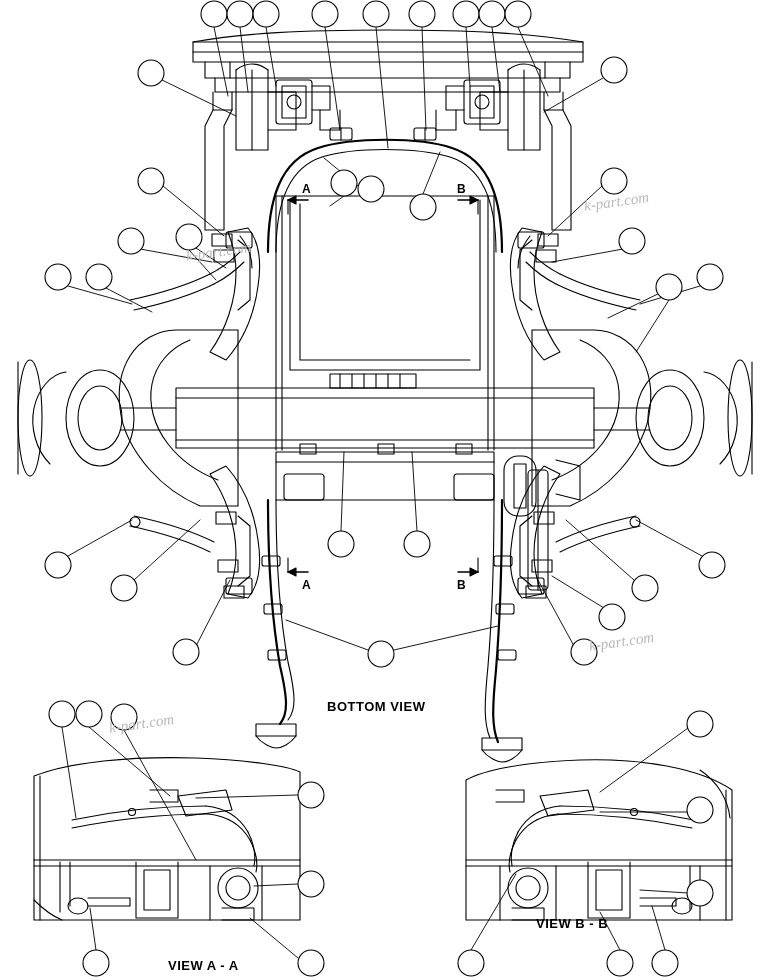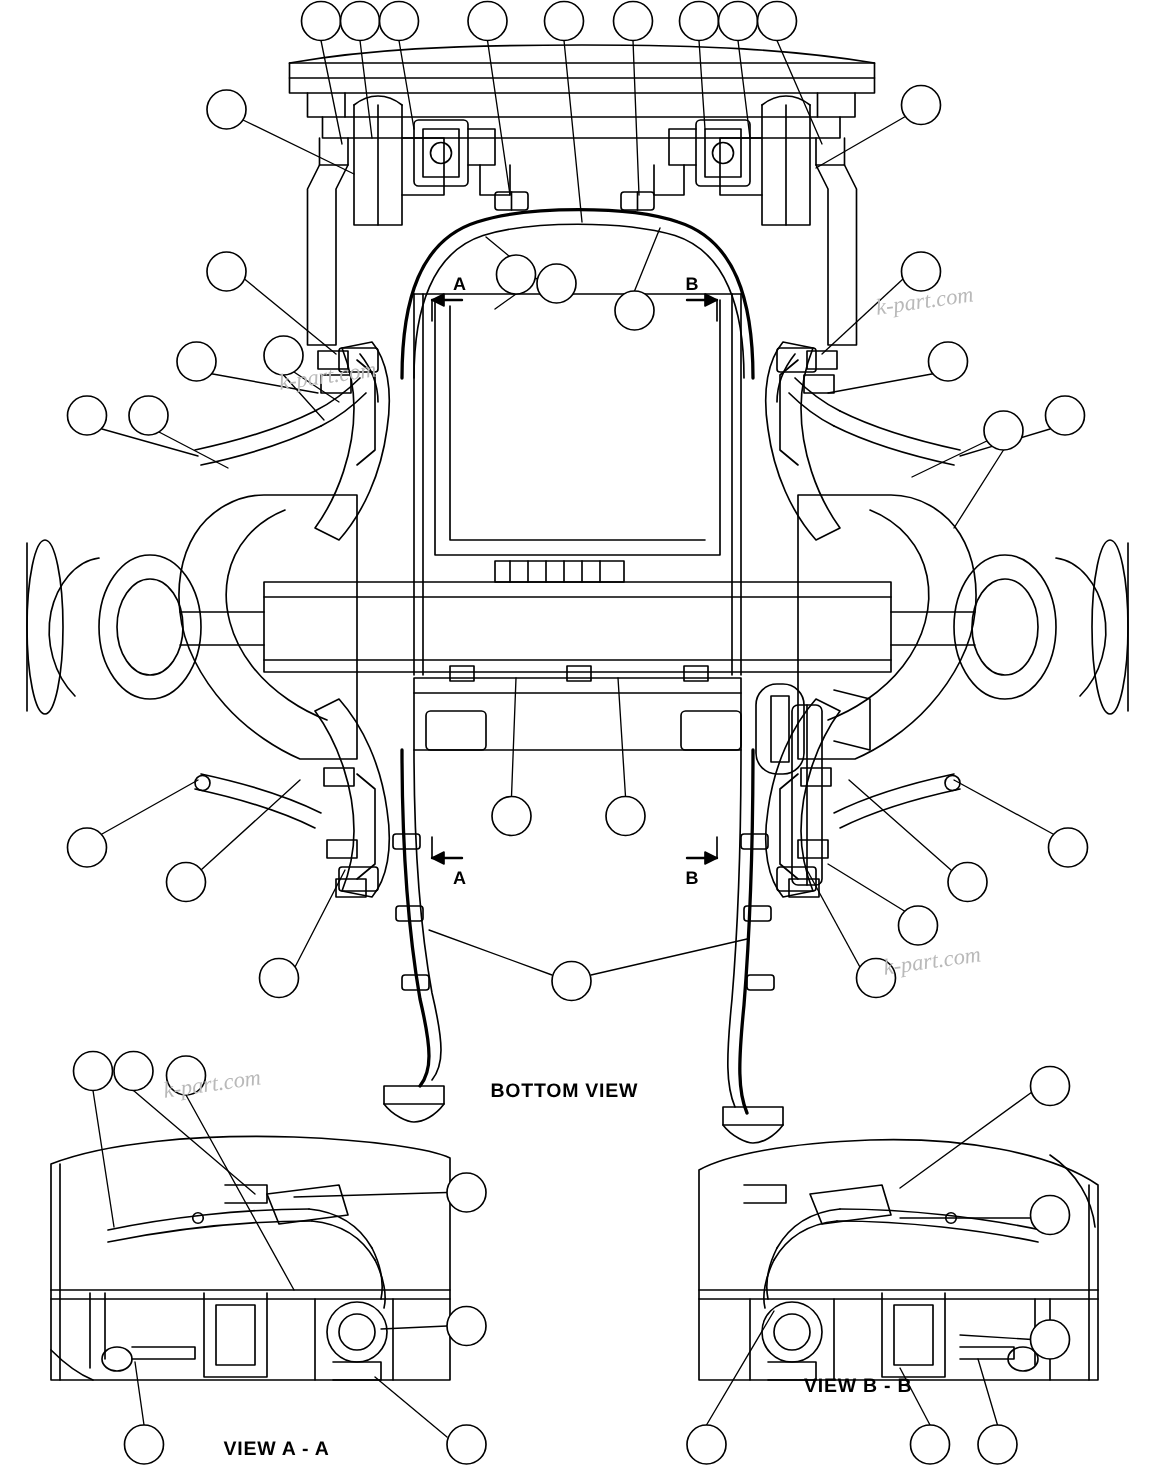--- a/index.html
+++ b/index.html
@@ -422,22 +422,22 @@
         <circle cx="311" cy="963" r="13" fill="#ffffff" stroke="#000000" stroke-width="1.1"></circle>
         <circle cx="700" cy="724" r="13" fill="#ffffff" stroke="#000000" stroke-width="1.1"></circle>
         <circle cx="700" cy="810" r="13" fill="#ffffff" stroke="#000000" stroke-width="1.1"></circle>
         <circle cx="700" cy="893" r="13" fill="#ffffff" stroke="#000000" stroke-width="1.1"></circle>
         <circle cx="471" cy="963" r="13" fill="#ffffff" stroke="#000000" stroke-width="1.1"></circle>
         <circle cx="620" cy="963" r="13" fill="#ffffff" stroke="#000000" stroke-width="1.1"></circle>
         <circle cx="665" cy="963" r="13" fill="#ffffff" stroke="#000000" stroke-width="1.1"></circle>
       </g>
   </svg>
 
-  <div class="label-text view-title" style="left:327px; top:719px;">BOTTOM VIEW</div>
-  <div class="label-text view-title" style="left:149px; top:958px;">VIEW A - A</div>
+  <div class="label-text view-title" style="left:327px; top:699px;">BOTTOM VIEW</div>
+  <div class="label-text view-title" style="left:168px; top:958px;">VIEW A - A</div>
   <div class="label-text view-title" style="left:536px; top:916px;">VIEW B - B</div>
 
   <div class="label-text section-letter" style="left:302px; top:182px;">A</div>
   <div class="label-text section-letter" style="left:457px; top:182px;">B</div>
   <div class="label-text section-letter" style="left:302px; top:578px;">A</div>
   <div class="label-text section-letter" style="left:457px; top:578px;">B</div>
 
   <div class="watermark" style="left:185px; top:248px;">k-part.com</div>
   <div class="watermark" style="left:583px; top:198px;">k-part.com</div>
   <div class="watermark" style="left:588px; top:638px;">k-part.com</div>

